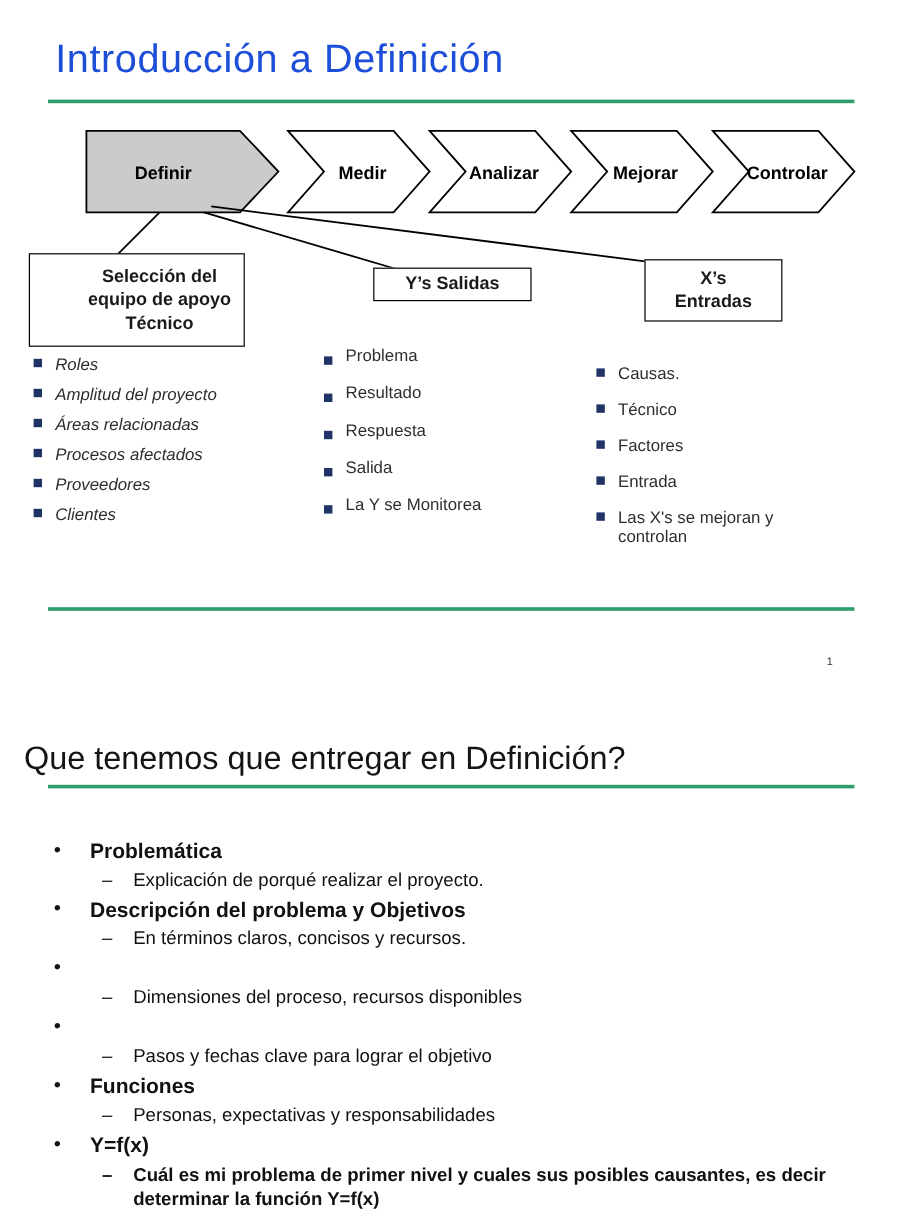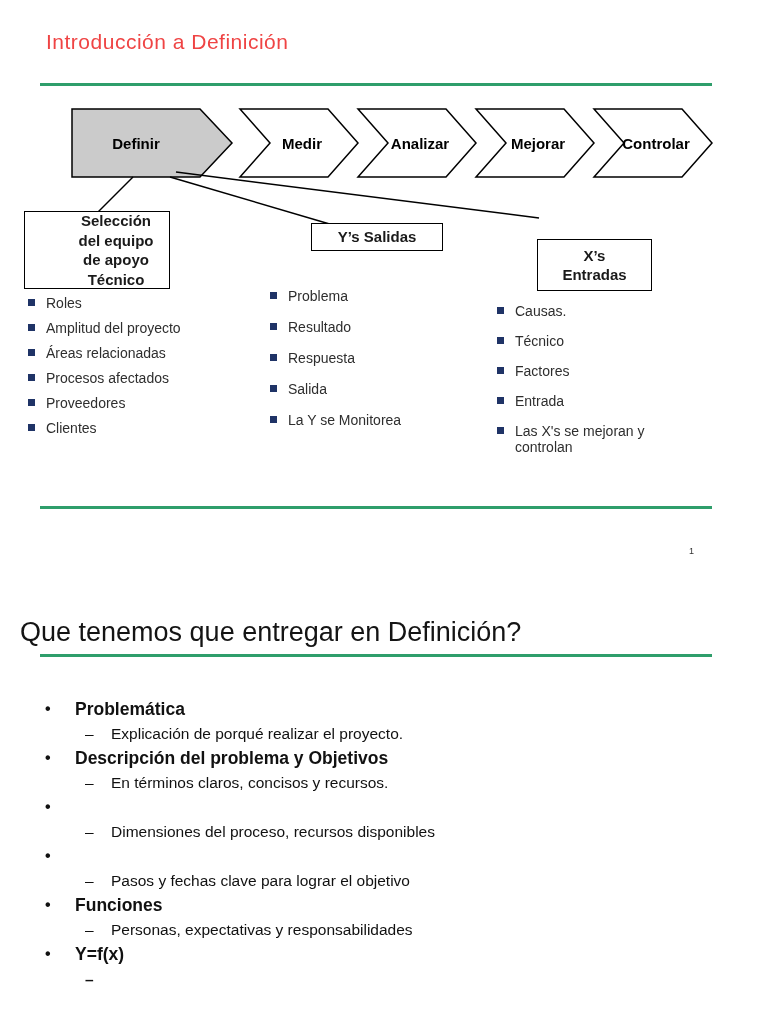--- a/index.html
+++ b/index.html
@@ -15,50 +15,50 @@
   #slide1 { top:0; height:585px; }
   #slide2 { top:585px; height:439px; }
 
   .green-line { position:absolute; left:40px; width:672px; height:3px; background:#2f9e6b; }
   #s1-line-top { top:83px; }
   #s1-line-bottom { top:506px; }
   #s2-line-top { top:69px; }
 
   #s1-title {
     position:absolute; left:46px; top:30px;
-    font-size:21px; font-weight:400; letter-spacing:0.5px; color:#ef4444;
+    font-size:33px; font-weight:400; letter-spacing:0.5px; color:#1d4ed8;
   }
   #s2-title {
     position:absolute; left:20px; top:32px;
     font-size:27px; font-weight:400; color:#141414;
   }
 
   #flow-svg { position:absolute; left:0; top:108px; width:768px; height:190px; }
   #flow-svg text {
     font-family:"Liberation Sans", sans-serif;
     font-size:15px; font-weight:bold; fill:#000;
     text-anchor:middle;
   }
 
   .callout-box {
     position:absolute; background:#ffffff; border:1.5px solid #000;
     display:flex; align-items:center; justify-content:center;
     text-align:center; font-weight:bold; font-size:15px; line-height:1.3;
     padding:2px 6px;
   }
-  #box-seleccion { left:24px; top:211px; width:146px; height:78px;padding-left:44px; }
+  #box-seleccion { left:24px; top:211px; width:180px; height:78px;padding-left:44px; }
   #box-ys { left:311px; top:223px; width:132px; height:28px; }
-  #box-xs { left:537px; top:216px; width:115px; height:52px; white-space:pre-line;margin-top:23px; }
+  #box-xs { left:537px; top:216px; width:115px; height:52px; white-space:pre-line; }
 
   .bullet-list { position:absolute; list-style:none; font-size:14px; line-height:16px; color:#2e2e2e; }
   .bullet-list li { display:flex; align-items:flex-start; }
-  #list-seleccion { left:28px; top:295px; }
+  #list-seleccion { left:28px; top:295px;font-style:italic; }
   #list-seleccion li { margin-bottom:9px; }
   #list-ys { left:270px; top:288px; }
-  #list-ys li { margin-bottom:15px; }
+  #list-ys li { margin-bottom:15px;align-items:flex-end; }
   #list-xs { left:497px; top:303px; width:192px; }
   #list-xs li { margin-bottom:14px; }
   .sq {
     width:7px; height:7px; background:#1f3366;
     margin-top:4px; margin-right:11px; flex:none; display:inline-block;
   }
 
   #page-num { position:absolute; left:689px; top:546px; font-size:9px; color:#333; }
 
   #s2-content { position:absolute; left:45px; top:112px; right:28px; }
@@ -229,15 +229,16 @@
         <span class="marker">–</span>
         <span class="text">Personas, expectativas y responsabilidades</span>
       </div>
 
     <div class="h-row">
         <span class="marker">•</span>
         <span class="text">Y=f(x)</span>
       </div>
     <div class="s-row bold-sub">
         <span class="marker">–</span>
+        <span class="text">Cuál es mi problema de primer nivel y cuales sus posibles causantes, es decir determinar la función Y=f(x)</span>
       </div>
   </div>
 </section>
 
 </body></html>

